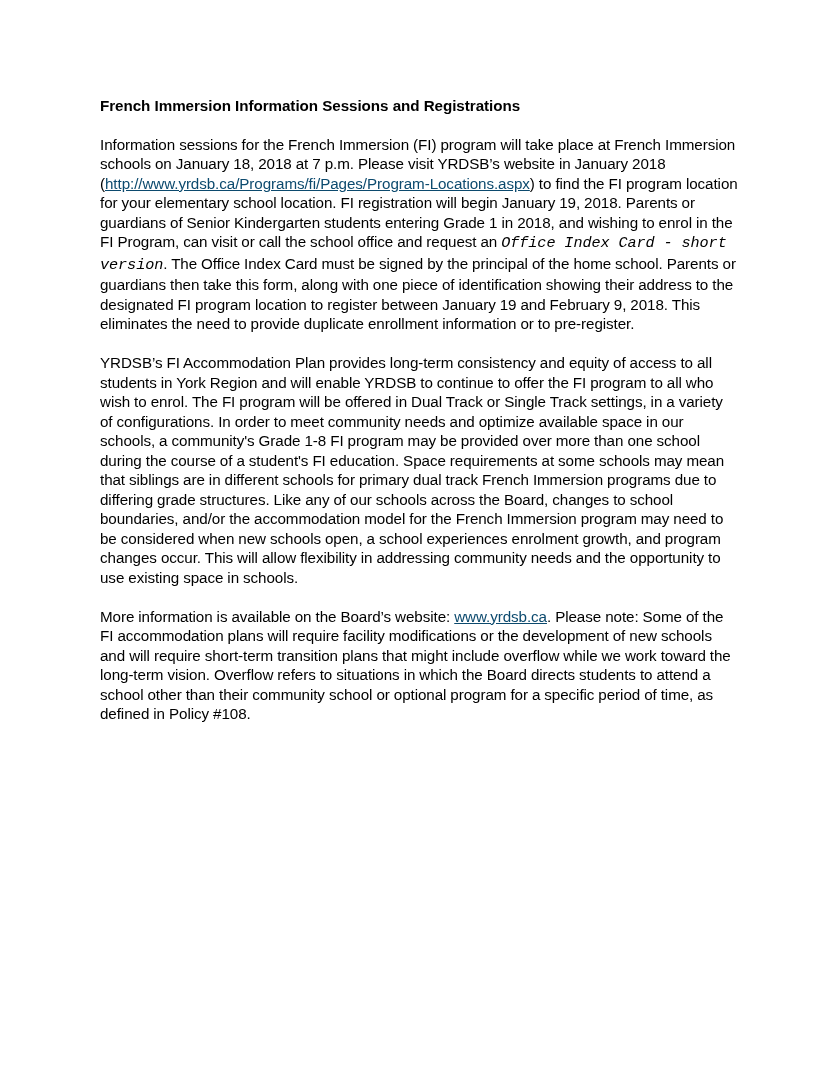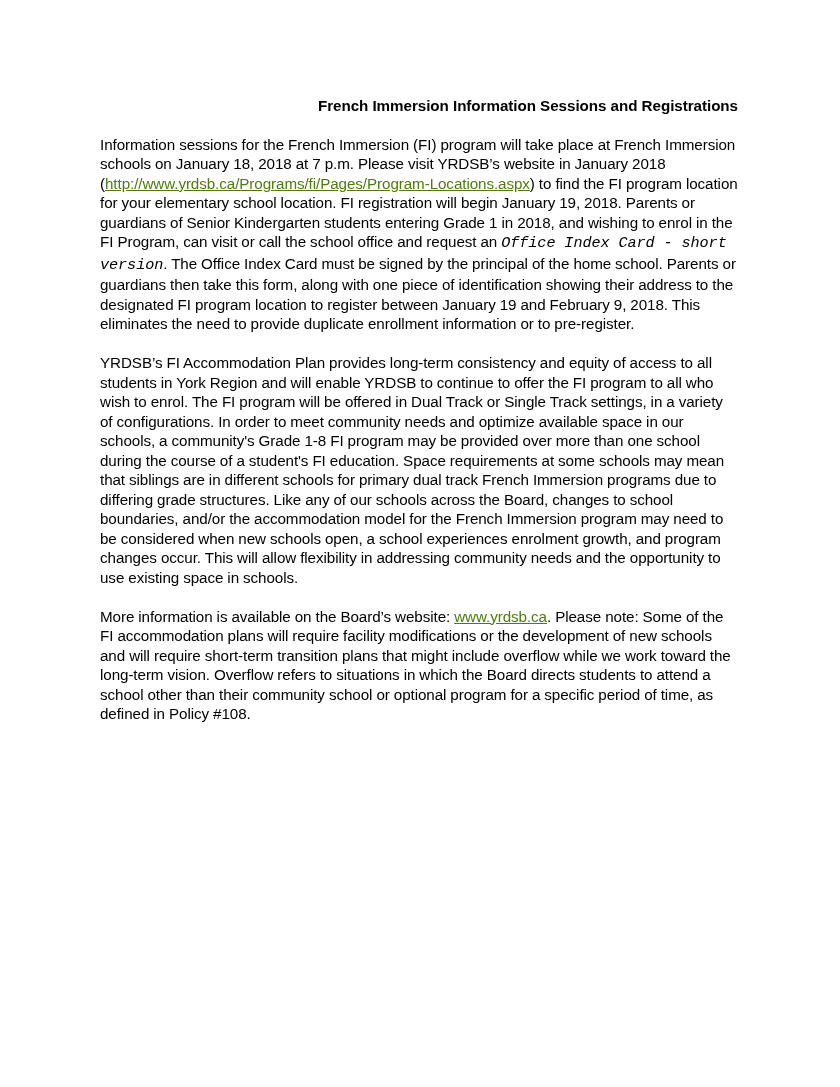--- a/index.html
+++ b/index.html
@@ -20,40 +20,40 @@
     overflow: hidden;
     box-sizing: border-box;
   }
   .content {
     position: absolute;
     left: 100px;
     top: 96px;
     width: 638px;
   }
   .doc-title {
-    text-align: right;
+    text-align: left;
     font-weight: bold;
     font-size: 15.2px;
     line-height: 19.5px;
     letter-spacing: -0.05px;
     margin: 0 0 19px 0;
   }
   .para {
     font-size: 15.2px;
     line-height: 19.5px;
     letter-spacing: -0.08px;
     text-align: left;
     margin: 0 0 19.5px 0;
     word-spacing: -0.1px;
   }
   .para:last-child {
     margin-bottom: 0;
   }
   .doc-link {
-    color: #4d7c0f;
+    color: #0c4a6e;
     text-decoration: underline;
     text-underline-offset: 1px;
   }
   .doc-italic {
     font-style: italic;
     font-family: Liberation Mono, monospace;
   }
 </style>
 </head>
 <body>

